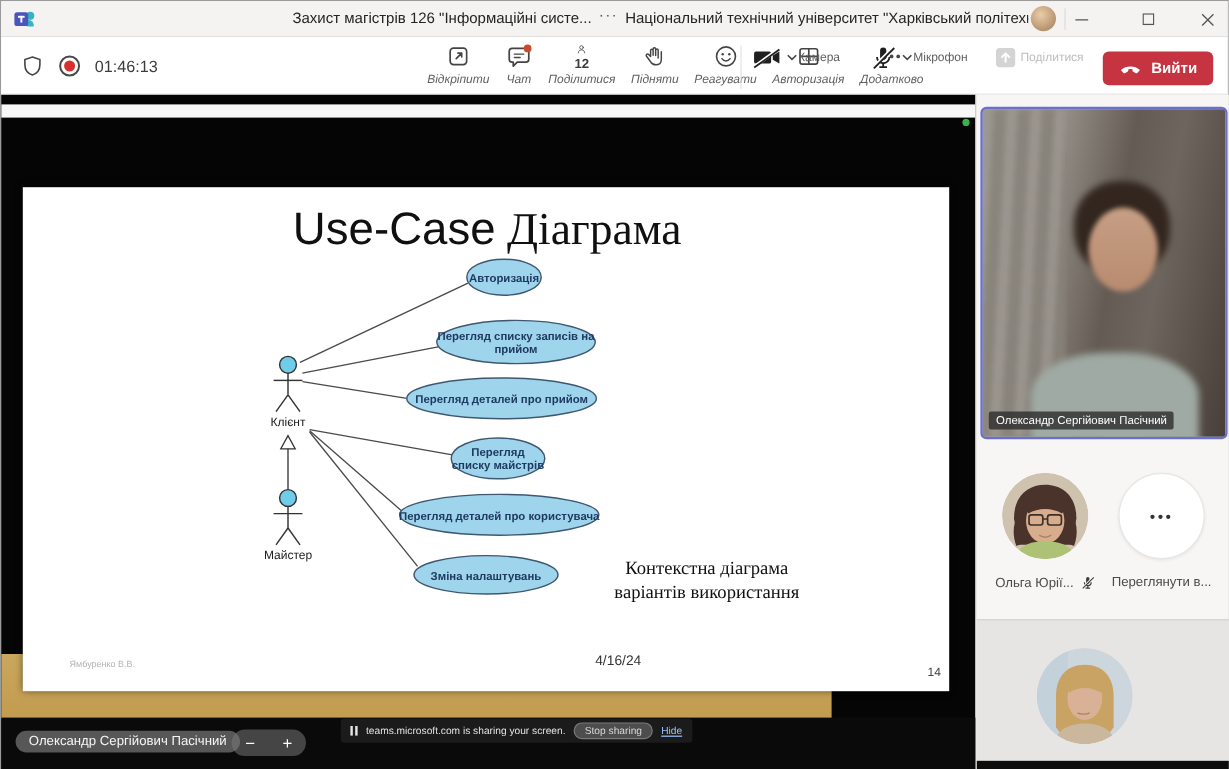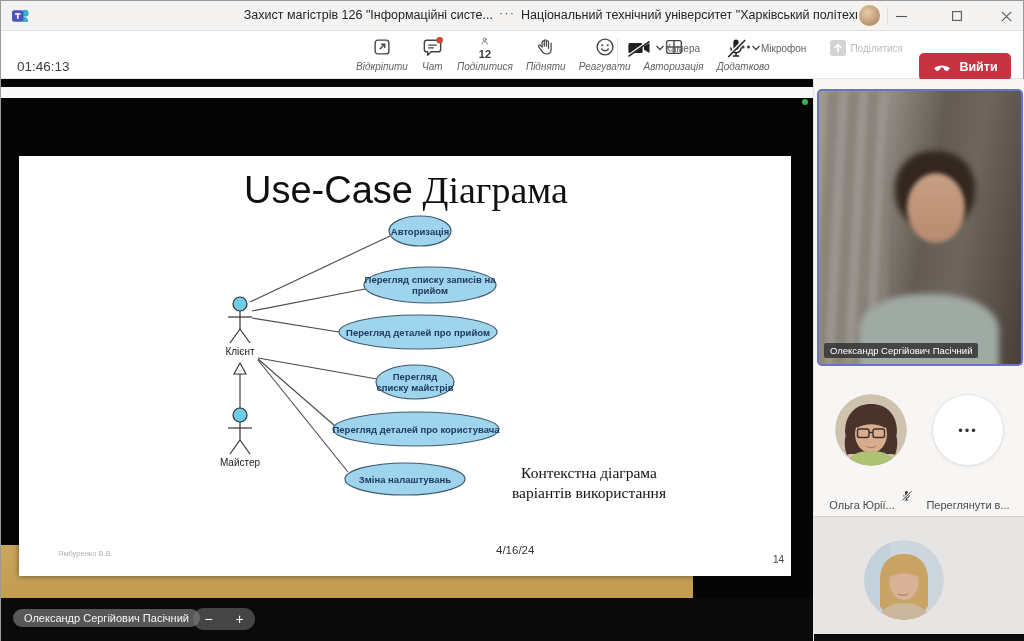--- a/index.html
+++ b/index.html
@@ -13,35 +13,35 @@
   .tb-meeting { position:absolute; left:210px; top:7px; width:282px; text-align:right; font-size:12.5px; color:#242424; white-space:nowrap; overflow:hidden; }
   .tb-overflow { position:absolute; left:498px; top:4px; font-size:13px; color:#555; letter-spacing:1px; cursor:default; }
   .tb-org { position:absolute; left:520px; top:7px; width:336px; font-size:12.5px; color:#242424; white-space:nowrap; overflow:hidden; }
   .tb-avatar { position:absolute; left:858px; top:4px; width:21px; height:21px; border-radius:50%; background:radial-gradient(circle at 40% 35%, #e9cda9, #a27a55); }
   .tb-divider { position:absolute; left:886px; top:6px; width:1px; height:18px; background:#dcdcdc; }
   .winbtn { position:absolute; top:2px; width:30px; height:26px; display:flex; align-items:center; justify-content:center; }
   .winbtn svg { display:block; }
 
   
   .toolbar { position:absolute; left:0; top:30px; width:100%; height:48px; background:#ffffff; border-bottom:1px solid #e4e3e1; }
-  .tl-left { position:absolute; left:16px; top:8px; display:flex; align-items:center; gap:10px; height:32px;flex-direction:column; }
+  .tl-left { position:absolute; left:16px; top:8px; display:flex; align-items:center; gap:10px; height:32px; }
   .timer { font-size:13.5px; color:#3c3c3c; }
   .centerbtns { position:absolute; left:352px; top:3px; display:flex; gap:7px; }
   .cbtn { display:flex; flex-direction:column; align-items:center; gap:1px; padding:2px 3px; cursor:pointer; }
   .cbtn .ic { height:24px; display:flex; align-items:center; gap:2px; position:relative;flex-direction:column; }
   .cbtn .lbl { font-size:10px; color:#616161; white-space:nowrap;font-style:italic; }
   .badge12 { font-size:11px; font-weight:bold; color:#3b3b3b; }
   .rightbtns { position:absolute; right:0; top:3px; display:flex; align-items:flex-start; }
   .vdiv { width:1px; height:36px; background:#e3e3e3; margin:4px 6px 0 0; }
   .devbtn { display:flex; align-items:center; padding:2px 2px; cursor:pointer; }
   .devrow { display:flex; align-items:center; height:24px; }
   .devlbl { font-size:10px; color:#616161; white-space:nowrap; }
   .devlbl.disabled { color:#bdbdbd; }
   .chev { margin-left:3px; cursor:pointer; }
-  .leave-btn { margin:19px 12px 0 14px; width:92px; height:28px; border-radius:5px; background:#c63341; display:flex; align-items:center; justify-content:center; gap:7px; cursor:pointer; border:none; }
+  .leave-btn { margin:9px 12px 0 14px; width:92px; height:28px; border-radius:5px; background:#c63341; display:flex; align-items:center; justify-content:center; gap:7px; cursor:pointer; border:none; }
   .leave-btn span { color:#fff; font-size:12.5px; font-weight:bold; }
 
   
   .main { position:absolute; left:0; top:78px; width:856px; height:563px; }
 
   
   .share-area { position:absolute; left:0; top:0; width:812px; height:563px; background:#050505; overflow:hidden; }
   .white-strip { position:absolute; left:0; top:8px; width:100%; height:11px; background:#f8f8f8; }
   .green-dot { position:absolute; left:801px; top:20px; width:6px; height:6px; border-radius:50%; background:#38b24a; }
   .gold-band { position:absolute; left:0; top:466px; width:692px; height:54px; background:linear-gradient(180deg,#c9a75d 0%,#c29c4f 100%); z-index:1; }
@@ -67,21 +67,21 @@
   .vt-shirt { position:absolute; left:40px; bottom:-10px; width:140px; height:80px; border-radius:45% 45% 0 0; background:#9faaa4; filter:blur(3px); }
   .vt-namepill { position:absolute; left:5px; bottom:6px; background:rgba(42,42,42,.78); color:#fff; font-size:9.5px; padding:2px 6px; border-radius:2px; white-space:nowrap; }
 
   .pt-item { position:absolute; display:flex; flex-direction:column; align-items:center; cursor:pointer; }
   .pt-olga { left:13px; top:315px; width:88px; }
   .pt-more { left:110px; top:315px; width:88px; }
   .pt-avatar { width:72px; height:72px; border-radius:50%; overflow:hidden; }
   .pt-more-circle { width:72px; height:72px; border-radius:50%; background:#fff; border:1px solid #e7e6e4; box-shadow:0 1px 3px rgba(0,0,0,.08); display:flex; align-items:center; justify-content:center; }
   .pt-more-circle span { font-size:13px; color:#333; letter-spacing:2px; }
   .pt-label-row { margin-top:13px; display:flex; align-items:center; gap:5px; }
-  .pt-label { font-size:11px; color:#4b4b4b; white-space:nowrap;margin-top:20px; }
+  .pt-label { font-size:11px; color:#4b4b4b; white-space:nowrap; }
 
   .bottom-tile { position:absolute; left:0; top:437px; width:212px; height:118px; background:#e6e5e3; border-top:1px solid #d2d1cf; cursor:pointer; overflow:hidden; }
   .bt-avatar { position:absolute; left:50px; top:23px; width:80px; height:80px; border-radius:50%; overflow:hidden; }
   .sb-bottom-strip { position:absolute; left:0; top:555px; width:212px; height:8px; background:#0d0d0d; }
 
   .icon-svg { display:block; }
 </style>
 </head>
 <body>
 
@@ -323,20 +323,29 @@
           <text x="477" y="398" font-size="11.5" fill="#333" font-family="'Liberation Sans', sans-serif">4/16/24</text>
           <text x="754" y="407" font-size="10" fill="#444" font-family="'Liberation Sans', sans-serif">14</text>
         </svg>
       </div>
 
       <div class="share-bottombar"></div>
       <div class="presenter-pill">Олександр Сергійович Пасічний</div>
       <div class="zoom-pill">
         <span>−</span>
         <span>+</span>
+      </div>
+      <div class="share-toast">
+        <span class="pausebars">
+            <i></i>
+            <i></i>
+          </span>
+        <span class="toast-msg">teams.microsoft.com is sharing your screen.</span>
+        <span class="stop-pill">Stop sharing</span>
+        <span class="hide-link">Hide</span>
       </div>
     </div>
 
     <div class="sidebar">
 
       <div class="video-tile">
         <div class="vt-curtain"></div>
         <div class="vt-shirt"></div>
         <div class="vt-hair"></div>
         <div class="vt-face"></div>

